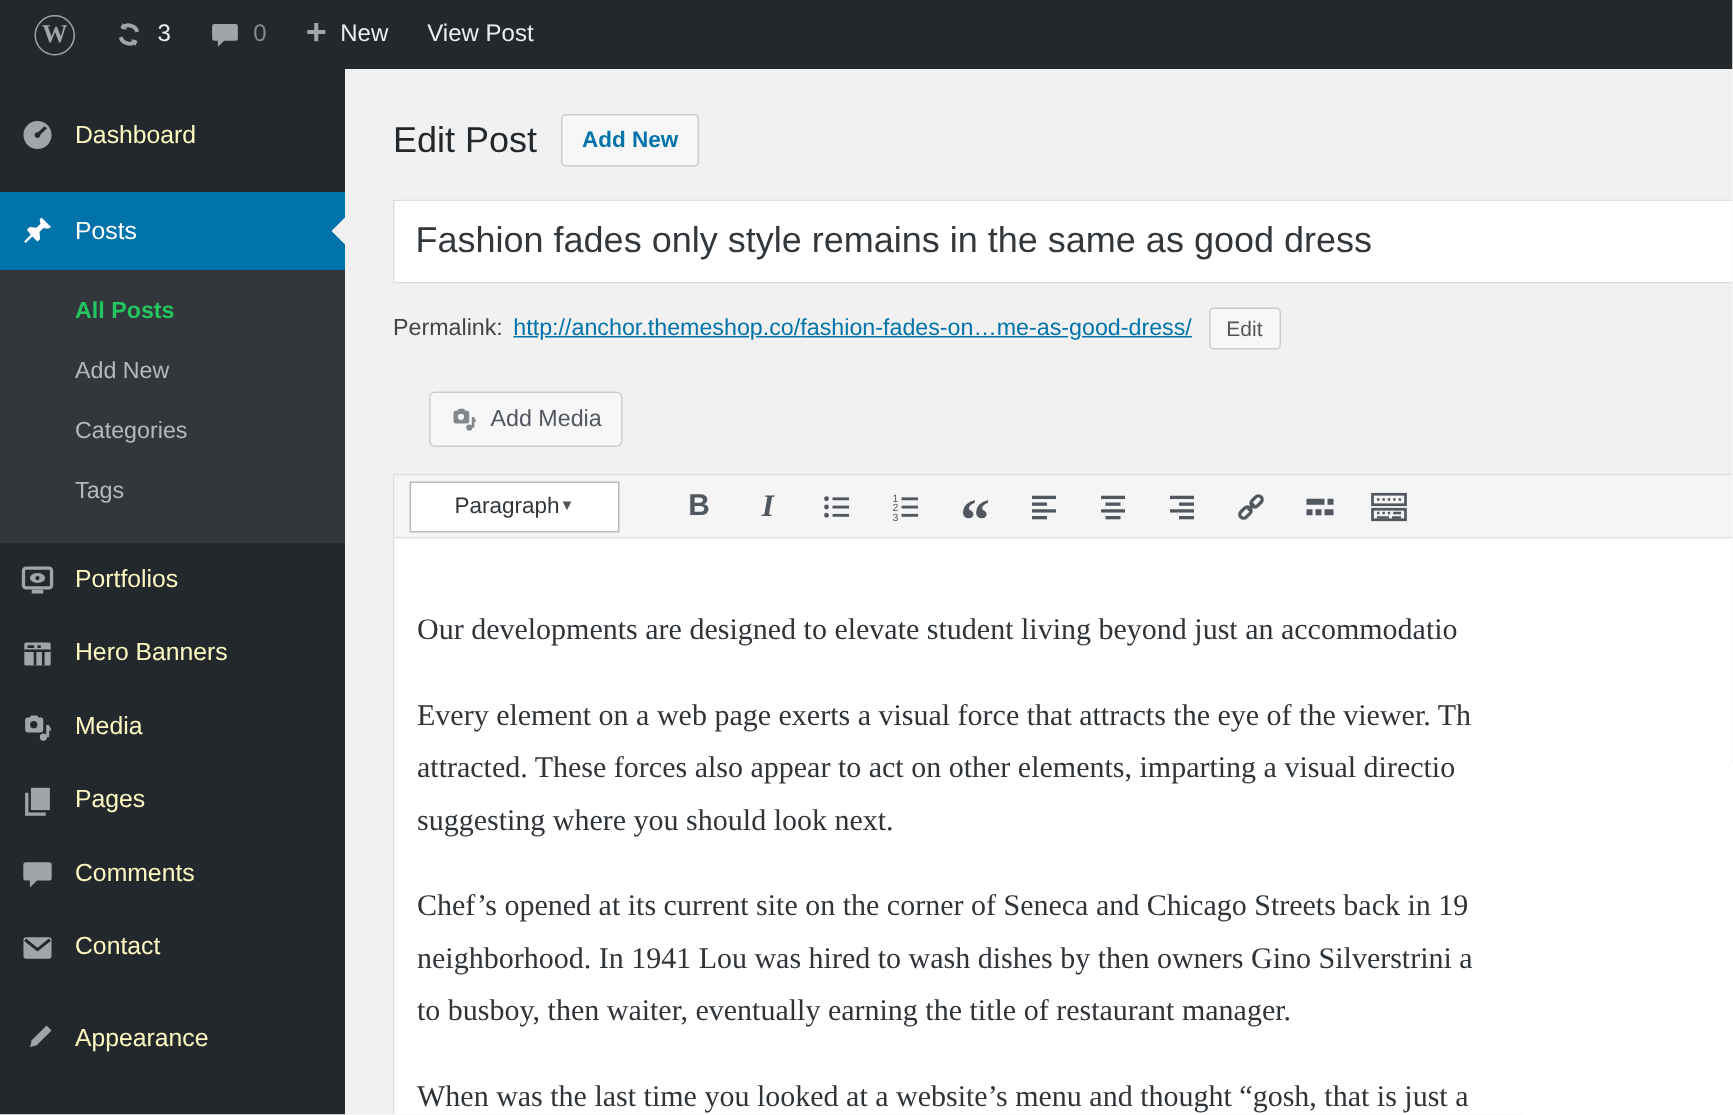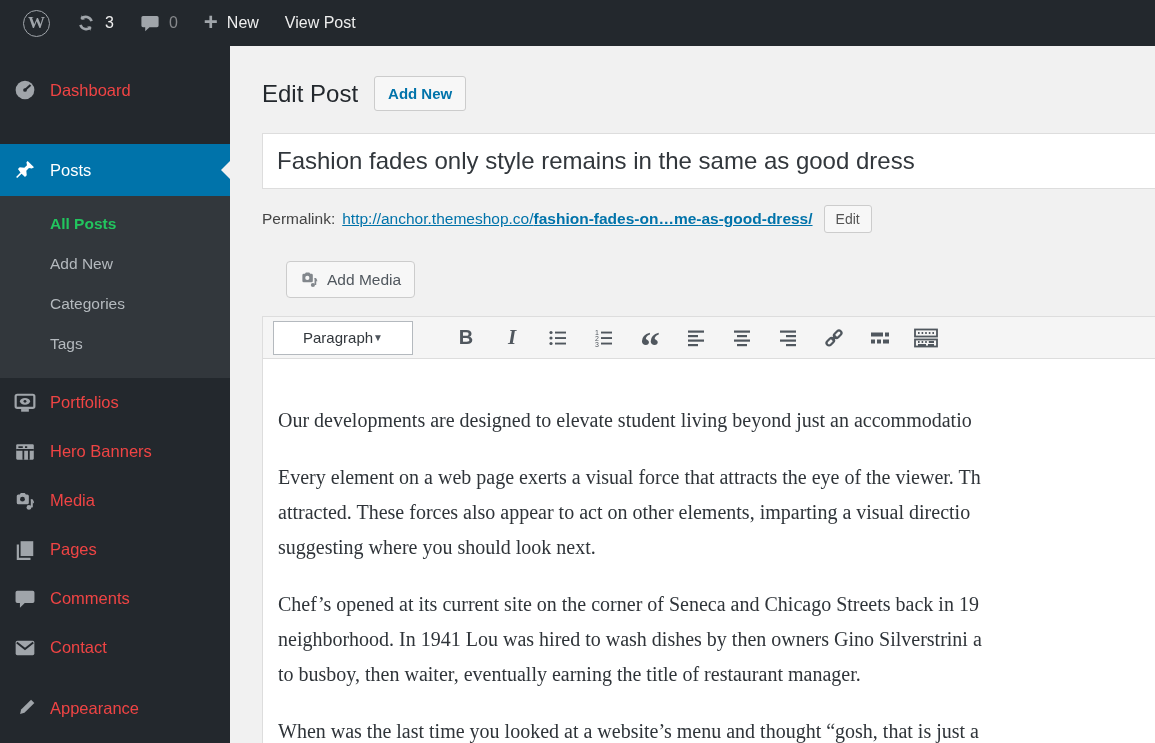--- a/index.html
+++ b/index.html
@@ -43,27 +43,27 @@
 
   
   .sidebar {
     position: absolute; top: 46px; left: 0; bottom: 0; width: 230px;
     background: var(--bar-bg); color: #eee; z-index: 40;
     padding-top: 18px;
   }
   .menu-item {
     display: flex; align-items: center; gap: 14px;
     height: 49px; padding-left: 14px;
-    font-size: 16.5px; color: #ef4444; cursor: pointer; position: relative;
+    font-size: 16.5px; color: #fef9c3; cursor: pointer; position: relative;
   }
   .menu-item .mi-icon { width: 22px; height: 22px; color: var(--icon-gray); flex: 0 0 22px; }
   .menu-item .mi-icon svg { width: 22px; height: 22px; display: block; }
   .menu-item.first { height: 52px; }
   .menu-item.active-parent {
-    background: var(--accent); color: #fff; margin-top: 28px; height: 52px;
+    background: var(--accent); color: #fff; margin-top: 12px; height: 52px;
   }
   .menu-item.active-parent .mi-icon { color: #fff; }
   .notch {
     position: absolute; right: 0; top: 50%; transform: translateY(-50%);
     width: 0; height: 0;
     border-top: 9px solid transparent;
     border-bottom: 9px solid transparent;
     border-right: 9px solid var(--content-bg);
   }
   .submenu {
@@ -96,21 +96,21 @@
     border: 1px solid #ddd; background: #fff; border-radius: 0;
     font-family: "Liberation Sans", sans-serif;
     font-size: 24px; color: #32373c; padding: 3px 14px; outline: none;
   }
 
   .permalink-row {
     margin-top: 16px; display: flex; align-items: center; gap: 7px;
     font-size: 15.5px; color: #444;
   }
   .permalink-link { color: var(--accent); text-decoration: underline; cursor: pointer; }
-  .permalink-link .slug { font-weight: bold; }
+  .permalink-link .slug { font-weight: normal; }
   .edit-slug-btn {
     background: #f7f7f7; border: 1px solid #ccc; border-radius: 3px;
     color: #555; font-size: 14px; padding: 5px 11px; margin-left: 4px;
     cursor: pointer; font-family: inherit;
   }
 
   .media-row { margin-top: 28px; padding-left: 24px; }
   .add-media-btn {
     display: inline-flex; align-items: center; gap: 8px;
     background: #f7f7f7; border: 1px solid #ccc; border-radius: 4px;

